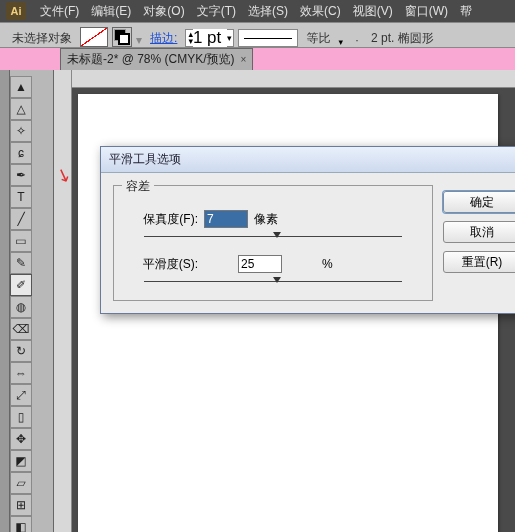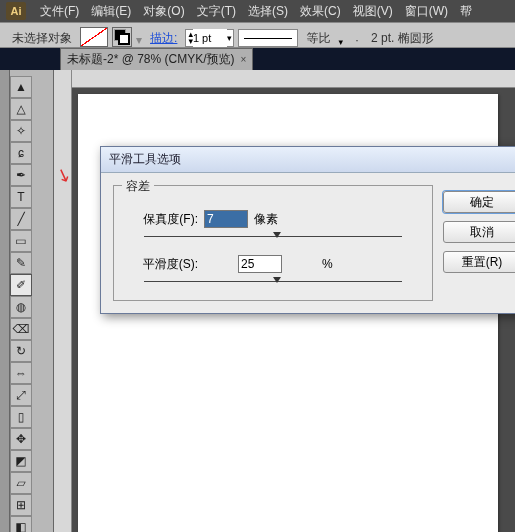--- a/index.html
+++ b/index.html
@@ -7,25 +7,25 @@
 
 
 .menubar { background: #4a4a4a; color: #e0e0e0; height: 22px; display: flex; align-items: center; padding-left: 6px; }
 .menubar .logo { background: #5a4a2a; color: #f0d080; width: 20px; height: 18px; display: flex; align-items: center; justify-content: center; font-weight: bold; font-size: 11px; border-radius: 2px; margin-right: 8px; }
 .menubar .menu-item { padding: 0 6px; cursor: default; }
 
 
 .optionsbar { background: #c8c8c8; height: 26px; display: flex; align-items: flex-end; border-top: 1px solid #888; border-bottom: 1px solid #888; padding-left: 8px; gap: 4px; }
 .optionsbar .label { color: #333; padding: 0 4px; }
 .optionsbar .stroke-preview { width: 28px; height: 20px; background: linear-gradient(to bottom right, white 48%, red 48%, red 52%, white 52%); border: 1px solid #666; }
-.optionsbar select, .optionsbar input { font-size: 11px; height: 18px; border: 1px solid #888; background: #fff; }
+.optionsbar select, .optionsbar input { font-size: 17px; height: 18px; border: 1px solid #888; background: #fff; }
 .stroke-label { color: #1d4ed8; text-decoration: underline; padding: 0 4px; }
 
 
-.doctabs { background: #0f172a; height: 22px; display: flex; align-items: flex-end; padding-left: 60px; }
+.doctabs { background: #f9a8d4; height: 22px; display: flex; align-items: flex-end; padding-left: 60px; }
 .doctab { background: #b0b0b0; border: 1px solid #666; border-bottom: none; padding: 2px 6px; display: flex; align-items: center; gap: 6px; font-size: 11px; color: #222; }
 .doctab .close { font-size: 10px; color: #444; }
 
 
 .toolbox-wrap { position: absolute; left: 0; top: 70px; display: flex; }
 .toolbox-narrow { width: 10px; background: #9a9a9a; border-right: 1px solid #666; height: 462px; }
 .toolbox { background: #b8b8b8; width: 44px; border-right: 1px solid #666; padding-top: 6px; display: flex; flex-wrap: wrap; gap: 0; align-content: flex-start; height: 462px; }
 .toolbox .tool { width: 22px; height: 22px; border: 1px solid #8a8a8a; background: #c4c4c4; display: flex; align-items: center; justify-content: center; font-size: 12px; color: #222; }
 .toolbox .tool.sel { background: #e8e8e8; border: 1px solid #555; }
 

